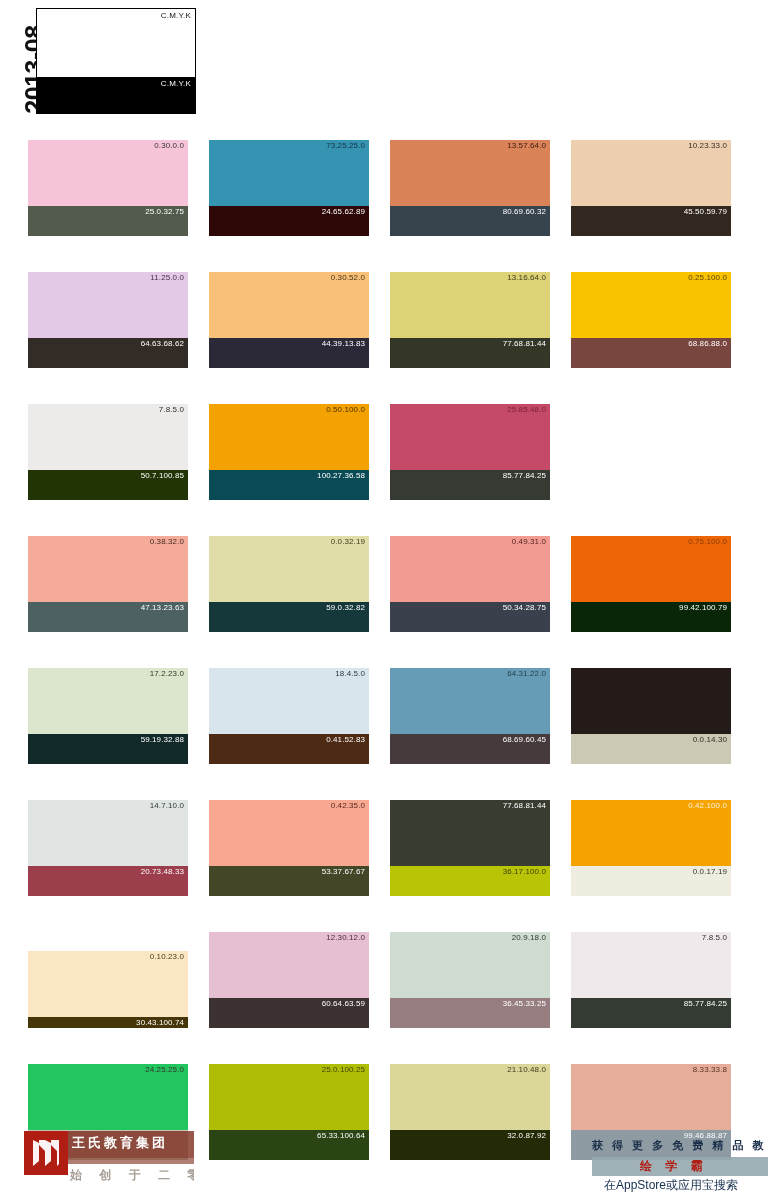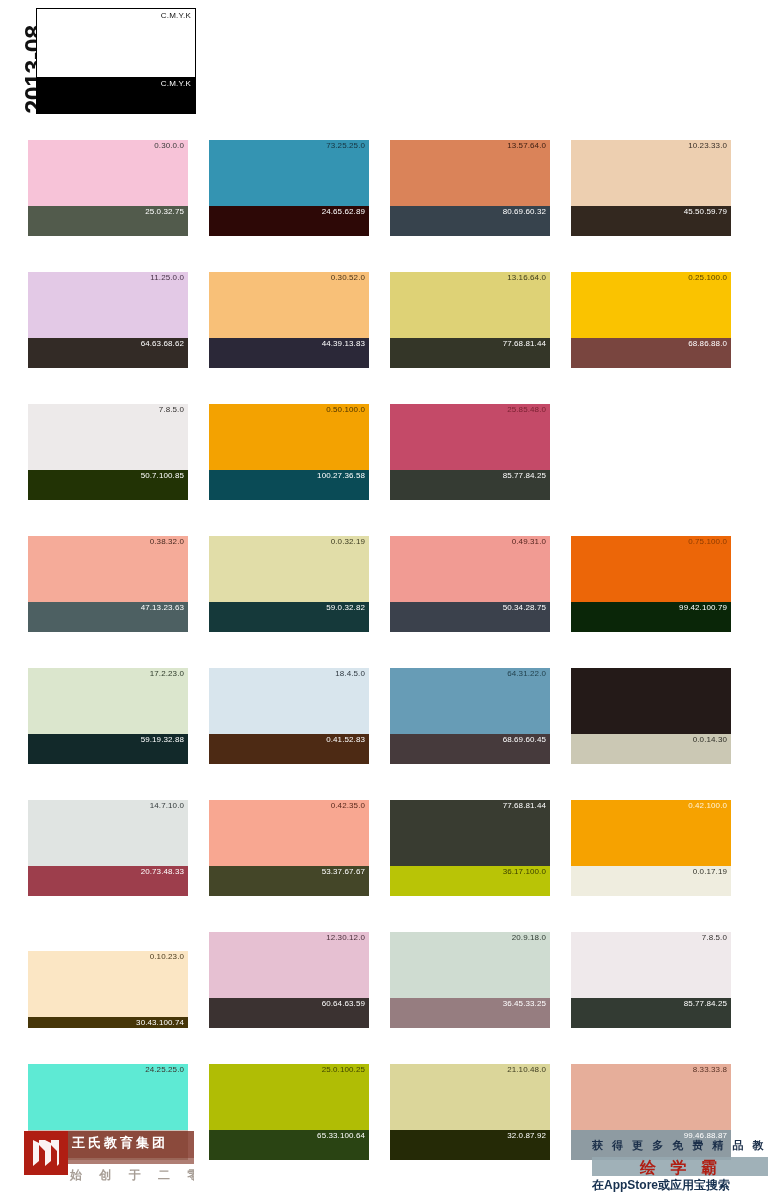--- a/index.html
+++ b/index.html
@@ -180,32 +180,32 @@
   }
   .wm-r-band {
     position: absolute;
     left: 0; top: 19px;
     width: 176px; height: 19px;
     background: rgba(150, 168, 176, 0.9);
   }
   .wm-r-brand {
     position: absolute;
     left: 48px; top: 20px;
-    font-size: 16px;
+    font-size: 12px;
     font-weight: bold;
     color: #b01e13;
     letter-spacing: 5px;
     white-space: nowrap;
   }
   .wm-r-line3 {
     position: absolute;
-    left: 0; top: 39px;
+    left: 12px; top: 39px;
     width: 176px;
     font-size: 12px;
-    font-weight: bold;
+    font-weight: normal;
     color: #16304f;
     letter-spacing: 0px;
     white-space: nowrap;
   }
 </style>
 </head>
 <body>
 
 <div id="page">
 
@@ -447,21 +447,21 @@
           <div class="sw-top" style="background: rgb(239, 233, 235);">
             <span class="sw-code" style="color: rgb(51, 48, 47);">7.8.5.0</span>
           </div>
           <div class="sw-bot" style="background: rgb(51, 59, 51);">
             <span class="sw-code" style="color: rgb(255, 255, 255);">85.77.84.25</span>
           </div>
         </div>
       </div>
       <div class="grid-row">
         <div class="swatch">
-          <div class="sw-top" style="background: #5eead4;">
+          <div class="sw-top" style="background: #22c55e;">
             <span class="sw-code" style="color: rgb(58, 52, 46);">24.25.25.0</span>
           </div>
           <div class="sw-bot" style="background: rgb(202, 194, 185);">
             <span class="sw-code" style="color: rgb(58, 52, 46);"></span>
           </div>
         </div>
         <div class="swatch">
           <div class="sw-top" style="background: rgb(176, 189, 5);">
             <span class="sw-code" style="color: rgb(63, 68, 0);">25.0.100.25</span>
           </div>

